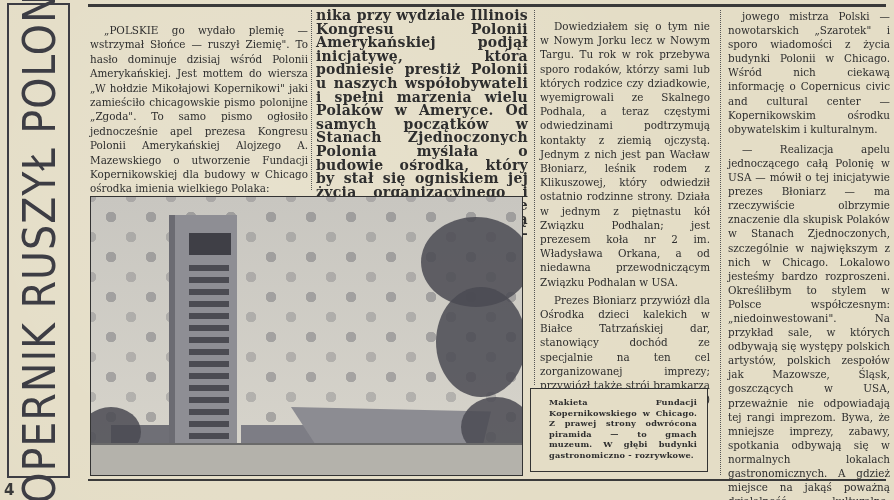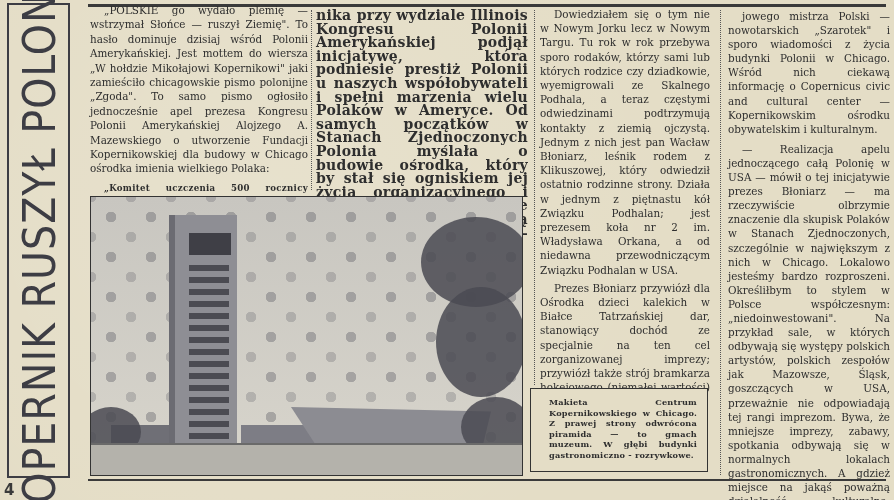--- a/index.html
+++ b/index.html
@@ -24,25 +24,25 @@
     transform: translate(-50%,-50%) rotate(-90deg);
     white-space:nowrap;
     font-family:"DejaVu Sans", sans-serif;
     font-weight:400; font-size:44px; letter-spacing:1px;
     color:#3d3d44; transform-origin:center;
     font-stretch:condensed;
   }
   .pagenum { position:absolute; left:4px; top:481px; font-family:"DejaVu Sans", sans-serif; font-size:15px; font-weight:bold; color:#3a3a3a; }
   .col { position:absolute; font-size:10.4px; line-height:14.4px; text-align:justify; }
   .col p { margin:0; text-indent:14px; }
-  .c1 { left:90px; top:3px; width:218px; }
+  .c1 { left:90px; top:23px; width:218px; }
   .c1 .quote { font-size:8.6px; font-weight:bold; line-height:13px; letter-spacing:0.3px; margin-top:6px; }
   .c2 { left:316px; top:9px; width:212px; font-size:14px; font-weight:bold; line-height:13.6px; letter-spacing:0.3px; }
   .c2 p { text-indent:0; }
-  .c3 { left:540px; top:7px; width:170px; line-height:14.2px; }
+  .c3 { left:540px; top:19px; width:170px; line-height:14.2px; }
   .c3 p + p { margin-top:4px; }
   .c4 { left:728px; top:9px; width:162px; line-height:14.1px; }
   .c4 p + p { margin-top:6px; }
   .dotsep { position:absolute; top:10px; border-left:1.5px dotted #555; }
   .photo {
     position:absolute; left:90px; top:196px; width:433px; height:280px;
     border:1.5px solid #333; box-sizing:border-box; overflow:hidden;
     background:
       radial-gradient(circle, rgba(80,80,90,0.35) 18%, transparent 19%) 0 0/40px 40px,
       radial-gradient(circle, rgba(80,80,90,0.25) 18%, transparent 19%) 20px 20px/40px 40px,
@@ -122,14 +122,14 @@
     <div class="lowbldg2"></div>
     <div class="lowbldg"></div>
     <div class="pyramid"></div>
     <div class="tree" style="left:-10px;top:210px;width:60px;height:50px"></div>
     <div class="tree" style="left:330px;top:20px;width:110px;height:90px"></div>
     <div class="tree" style="left:345px;top:90px;width:90px;height:110px"></div>
     <div class="tree" style="left:370px;top:200px;width:70px;height:60px"></div>
     <div class="ground"></div>
   </div>
 
-  <div class="caption-box">Makieta Centrum Kopernikowskiego w Chicago. Z prawej strony odwrócona piramida — to gmach muzeum. W głębi budynki gastronomiczno - rozrywkowe.</div>
+  <div class="caption-box">Makieta Fundacji Kopernikowskiego w Chicago. Z prawej strony odwrócona piramida — to gmach muzeum. W głębi budynki gastronomiczno - rozrywkowe.</div>
 </div>
 
 </body></html>

